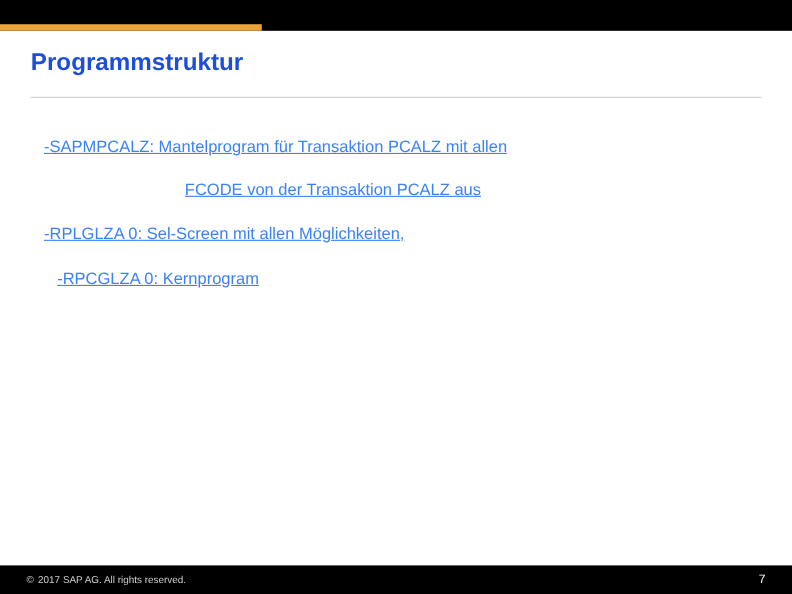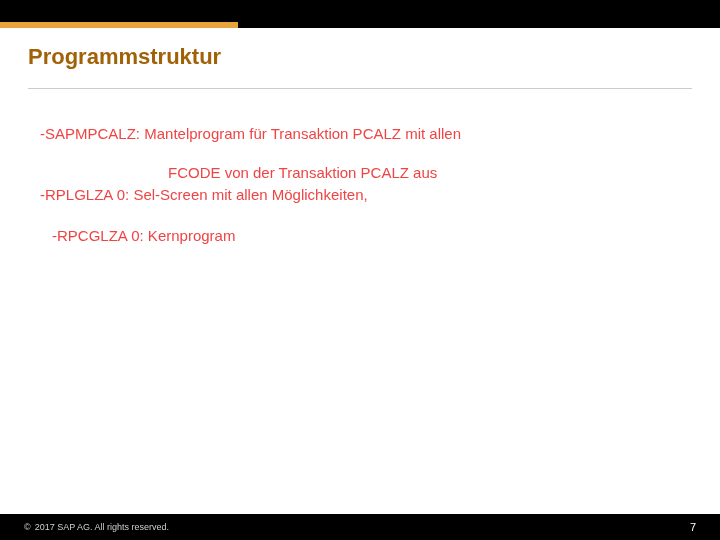--- a/index.html
+++ b/index.html
@@ -28,40 +28,41 @@
       width: 238px;
       height: 6px;
       background: #e8a33d;
     }
     .title-area {
       padding: 16px 28px 18px 28px;
     }
     .page-title {
       font-size: 22px;
       font-weight: bold;
-      color: #a16207;
+      color: #1d4ed8;
     }
     .hr-line {
       margin: 0 28px;
       border: none;
       border-top: 1px solid #cccccc;
     }
     .content {
       padding: 34px 60px 0 40px;
       font-size: 15px;
-      color: #ef4444;
+      color: #3b82f6;
       line-height: 1.5;
+      text-decoration: underline;
     }
     .row {
       margin-bottom: 16px;
       display: block;
     }
     .row-indent {
       padding-left: 128px;
-      margin-bottom: 0;
+      margin-bottom: 18px;
     }
     .row2 {
       margin-bottom: 18px;
     }
     .row3 {
       margin-bottom: 0;
       margin-left: 12px;
     }
     .dash {
       display: inline;

